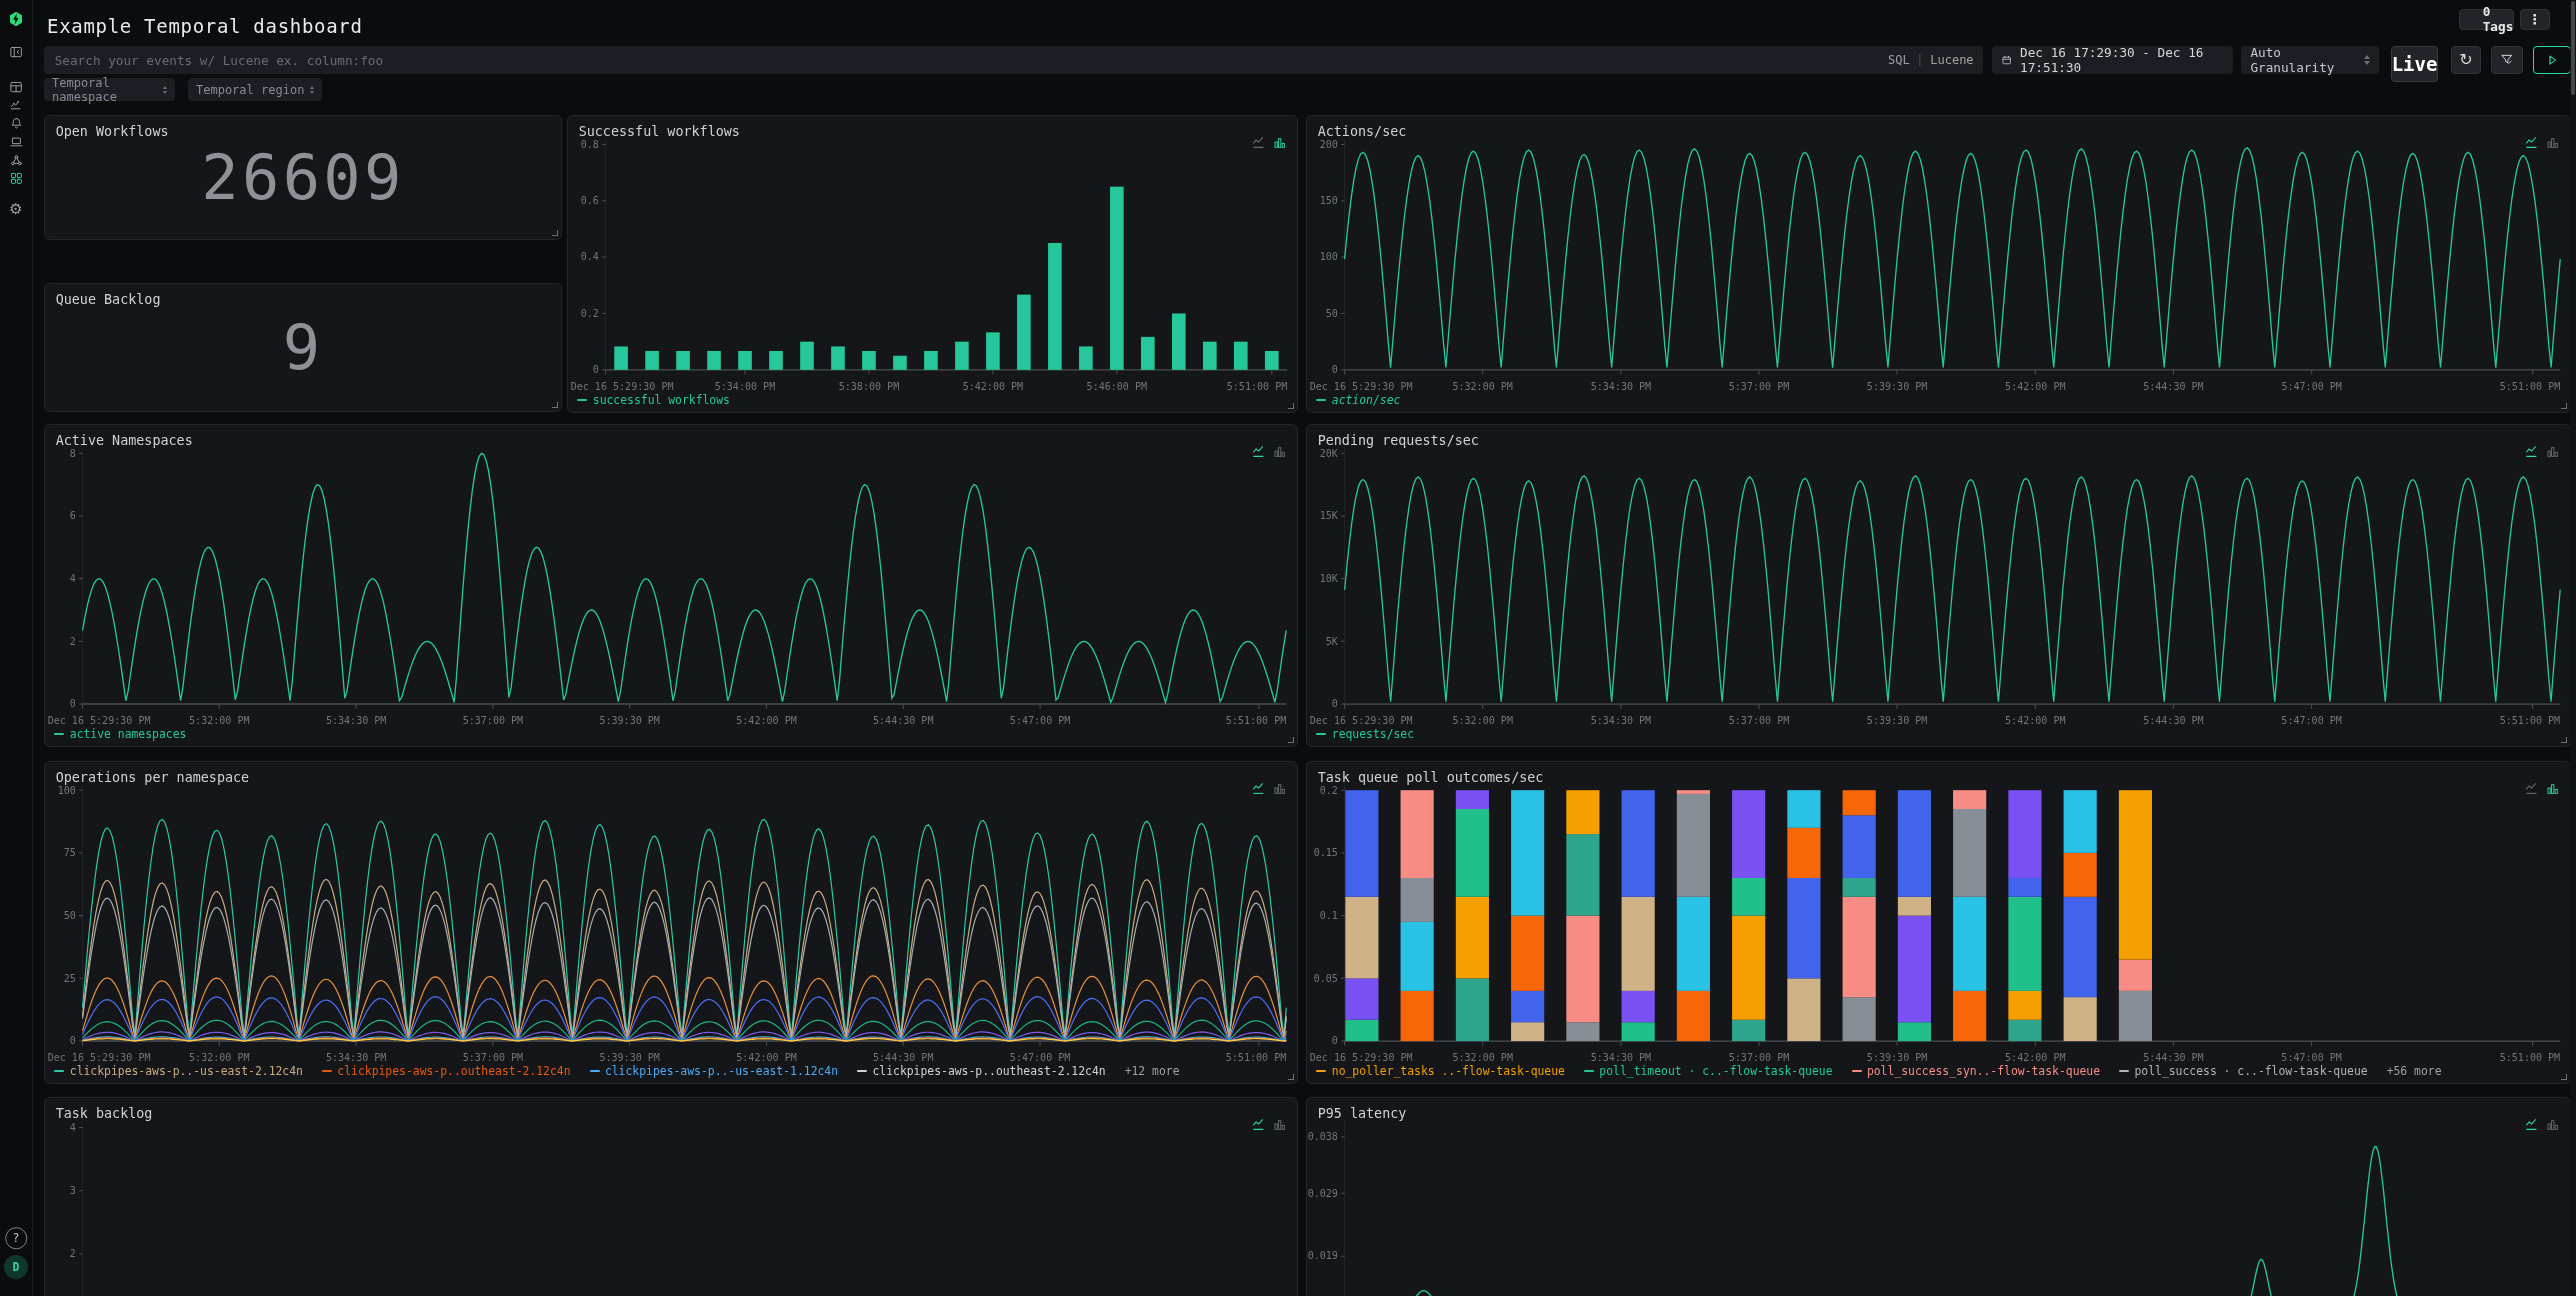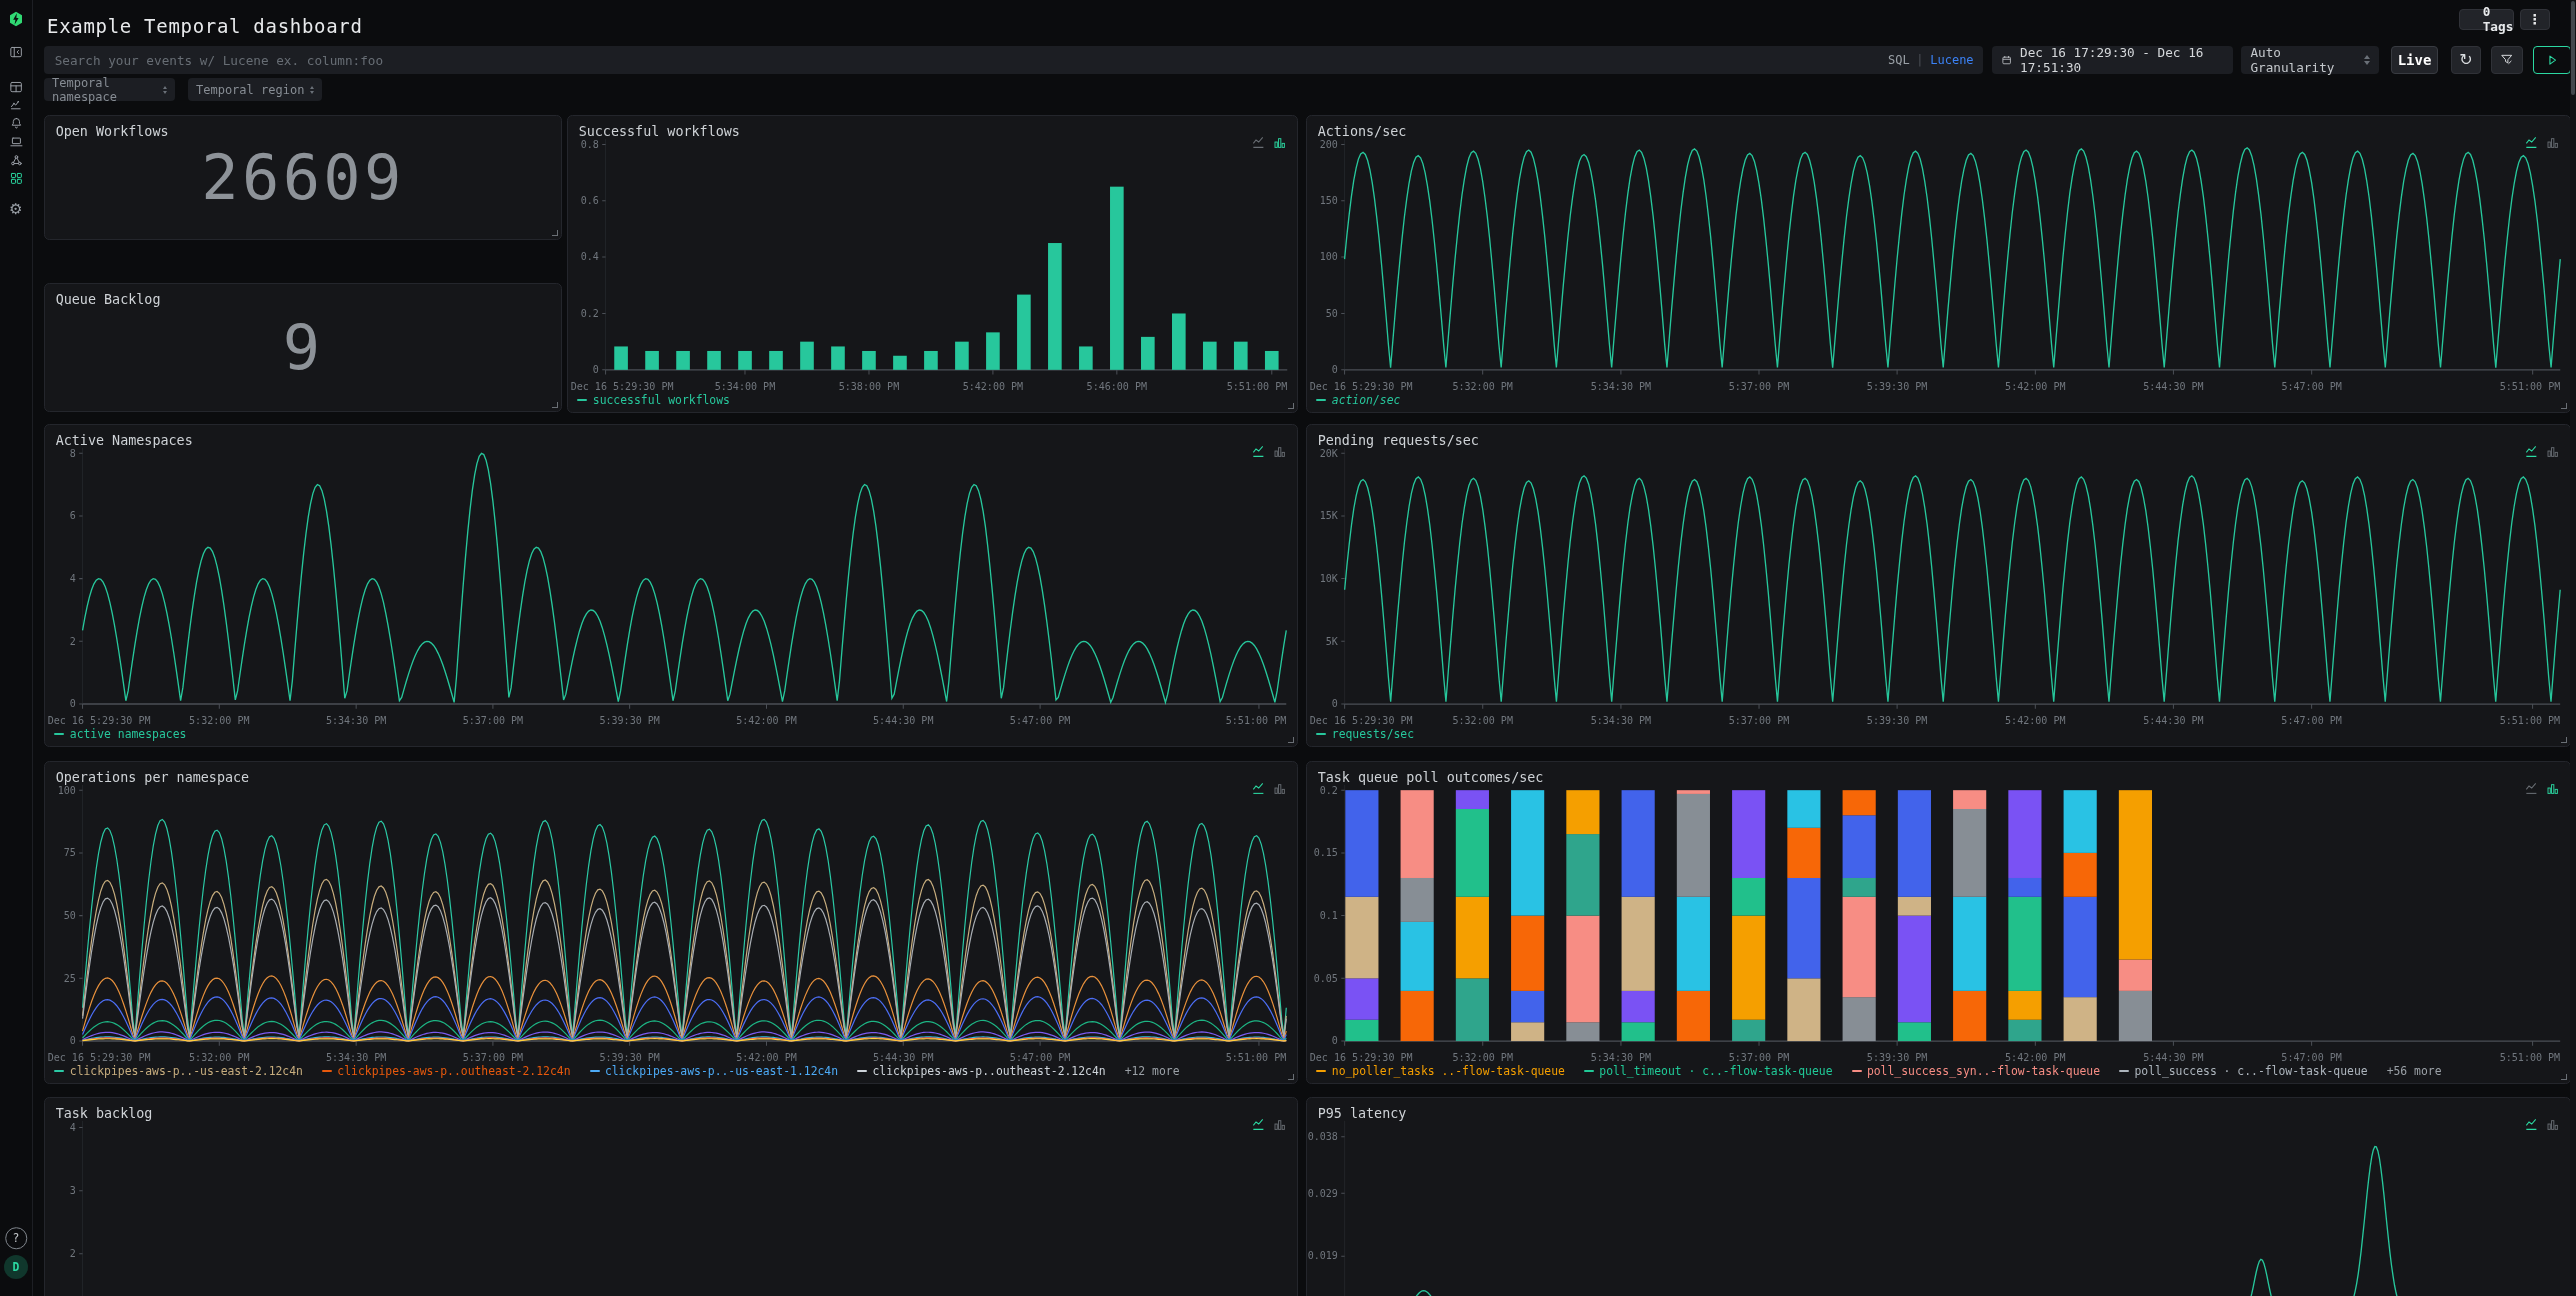--- a/index.html
+++ b/index.html
@@ -35,23 +35,23 @@
   #search-input { width:100%; height:100%; background:transparent; border:none; outline:none;
     color:#d5d8db; font:12.7px "DejaVu Sans Mono","Liberation Mono",monospace; padding:0 114px 0 10.7px; }
   #search-input::placeholder { color:#676d74; }
   #lang-toggle { position:absolute; right:9.4px; top:0; height:28px; display:flex; align-items:center;
     gap:6.7px; font-size:12px; }
   #date-range { position:absolute; left:1992px; top:46px; width:241px; height:28px; background:#1c1e23;
     border-radius:4px; display:flex; align-items:center; gap:7.4px; padding:0 9.4px; font-size:12.7px; color:#d5d8db; cursor:pointer; }
   #granularity { position:absolute; left:2241px; top:46px; width:138px; height:28px; background:#1c1e23;
     border-radius:4px; display:flex; align-items:center; justify-content:space-between;
     padding:0 9.4px; font-size:12.7px; color:#c4c8cc; cursor:pointer; }
-  #live-btn { position:absolute; left:2391px; top:46px; width:47px; height:28px; background:#222429;
+  #live-btn { position:absolute; left:2391px; top:46px; width:47px; height:36px; background:#222429;
     border:0.7px solid #383b41; border-radius:4px; display:flex; align-items:center; justify-content:center;
-    font-size:14px; font-weight:bold; color:#ffffff; cursor:pointer; }
+    font-size:19px; font-weight:bold; color:#ffffff; cursor:pointer; }
   .icon-btn { position:absolute; top:46px; height:28px; background:#222429; border:0.7px solid #303238;
     border-radius:4px; display:flex; align-items:center; justify-content:center; cursor:pointer; }
   #refresh-btn { left:2451px; width:30px; }
   #filter-btn { left:2491px; width:32px; }
   #run-btn { left:2533px; width:38px; background:transparent; border:1px solid #2bd9a2; }
   .carets { display:flex; flex-direction:column; gap:2px; }
   .carets i { display:block; width:0; height:0; border-left:3.4px solid transparent; border-right:3.4px solid transparent; }
   .carets .up { border-bottom:4px solid #6a7078; }
   .carets .dn { border-top:4px solid #6a7078; }
 
@@ -178,21 +178,21 @@
 </div>
 <div id="kebab-btn" class="top-btn">
   <span class="glyph" style="color:#e8eaec;font-size:13.4px">⋮</span>
 </div>
 
 <div id="search-wrap">
   <input id="search-input" type="text" placeholder="Search your events w/ Lucene ex. column:foo" style="">
   <div id="lang-toggle">
     <span style="color:#9aa0a6">SQL</span>
     <span style="color:#4b4f55">|</span>
-    <span style="color:#3b82f6">Lucene</span>
+    <span style="color:#a3a3a3">Lucene</span>
   </div>
 </div>
 <div id="date-range">
   <svg width="14" height="14" viewBox="0 0 24 24" style="stroke:#c9cdd2;fill:none;stroke-width:1.7">
       <rect x="4" y="6" width="16" height="14" rx="2"></rect>
       <line x1="8" y1="3.5" x2="8" y2="7.5"></line>
       <line x1="16" y1="3.5" x2="16" y2="7.5"></line>
       <line x1="4" y1="10.5" x2="20" y2="10.5"></line>
     </svg>
   <span>Dec 16 17:29:30 - Dec 16 17:51:30</span>

